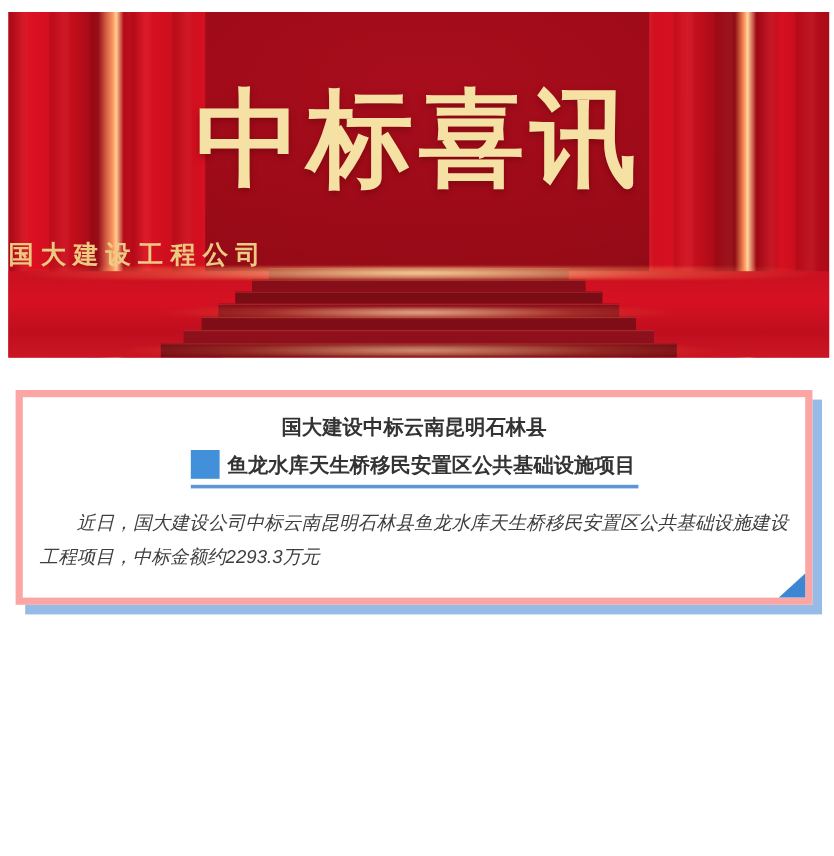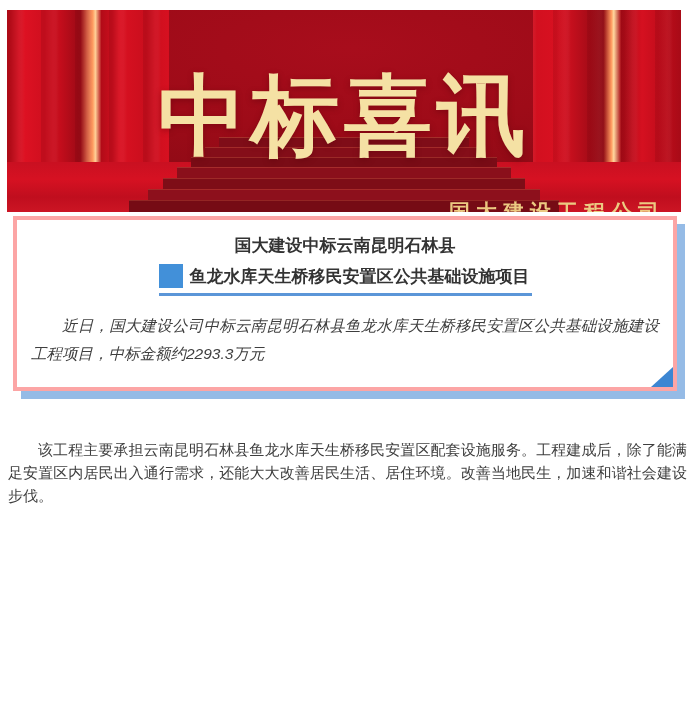--- a/index.html
+++ b/index.html
@@ -3,21 +3,21 @@
 <meta charset="utf-8">
 <style>
   html,body{margin:0;padding:0;}
   body{
     width:695px;height:713px;background:#ffffff;overflow:hidden;
     font-family:"Liberation Sans",sans-serif;position:relative;
   }
 
   
   .banner{
-    position:relative;margin:10px 14px 0 7px;height:202px;overflow:hidden;
+    position:relative;margin:10px 4px 0 7px;height:288px;overflow:hidden;
     background:linear-gradient(180deg,#c60d1d 0%,#d11020 60%,#c20d1c 100%);
   }
   .curtain{position:absolute;top:0;bottom:0;}
   .curtain-left{
     left:0;width:26%;
     background:
       repeating-linear-gradient(90deg,rgba(90,0,8,.14) 0 3px,rgba(255,255,255,.04) 12px 15px,rgba(0,0,0,0) 18px 34px),
       linear-gradient(90deg,#b90c19 0%,#dd1122 10%,#c50d1c 30%,#9a0a15 42%,#ff9a5f 49%,#ffcf96 50.5%,#b30b18 54%,#da1121 64%,#c90e1d 80%,#d61020 92%,#c30d1c 100%);
   }
   .curtain-right{
@@ -49,29 +49,29 @@
   .glow-2{top:246px;left:18%;right:18%;height:9px;opacity:.85;
     background:radial-gradient(50% 100% at 50% 50%,rgba(255,219,170,.9),rgba(255,150,90,.25) 60%,rgba(255,150,90,0) 100%);}
   .glow-3{top:277px;left:12%;right:12%;height:10px;opacity:.8;
     background:radial-gradient(50% 100% at 50% 50%,rgba(255,210,160,.85),rgba(255,150,90,.25) 60%,rgba(255,150,90,0) 100%);}
   .banner-title{
     position:absolute;top:50px;left:0;right:0;text-align:center;
     font-family:"DejaVu Serif",serif;font-weight:bold;font-size:88px;line-height:110px;
     color:#f5e1a4;letter-spacing:5px;text-shadow:0 2px 6px rgba(90,0,10,.45);
   }
   .banner-company{
-    position:absolute;top:188px;left:0;right:16px;text-align:right;
+    position:absolute;top:188px;left:0;right:16px;text-align:left;
     font-family:"DejaVu Serif",serif;font-weight:bold;font-size:21px;
     color:#ecca82;letter-spacing:6px;
   }
 
   
   .card{
-    position:relative;margin:4px 18px 0 13px;height:167px;background:#ffffff;
-    border:4px solid #fca5a5;box-shadow:8px 8px 0 0 #95bbe6;
+    position:relative;margin:27px 18px 0 13px;height:167px;background:#ffffff;
+    border:6px solid #fca5a5;box-shadow:8px 8px 0 0 #95bbe6;
   }
   .card-title1{
     margin-top:14px;text-align:center;font-weight:bold;font-size:17px;color:#333333;
   }
   .card-title2-row{margin-top:7px;display:flex;justify-content:center;}
   .card-title2-unit{
     display:inline-flex;align-items:center;gap:7px;
     border-bottom:3px solid #5b96d8;padding:0 2px 5px 0;
   }
   .accent-square{width:24px;height:24px;background:#4290d9;flex:0 0 auto;}
@@ -122,14 +122,13 @@
     <span class="card-title2-unit">
       <span class="accent-square"></span>
       <span class="card-title2-text">鱼龙水库天生桥移民安置区公共基础设施项目</span>
     </span>
   </div>
   <div class="card-body">近日，国大建设公司中标云南昆明石林县鱼龙水库天生桥移民安置区公共基础设施建设工程项目，中标金额约2293.3万元</div>
   <div class="corner-triangle"></div>
 </div>
 
 <div class="article">
-  <p class="para">该工程主要承担云南昆明石林县鱼龙水库天生桥移民安置区配套设施服务。工程建成后，除了能满足安置区内居民出入通行需求，还能大大改善居民生活、居住环境。改善当地民生，加速和谐社会建设步伐。</p>
 </div>
 
 </body></html>

